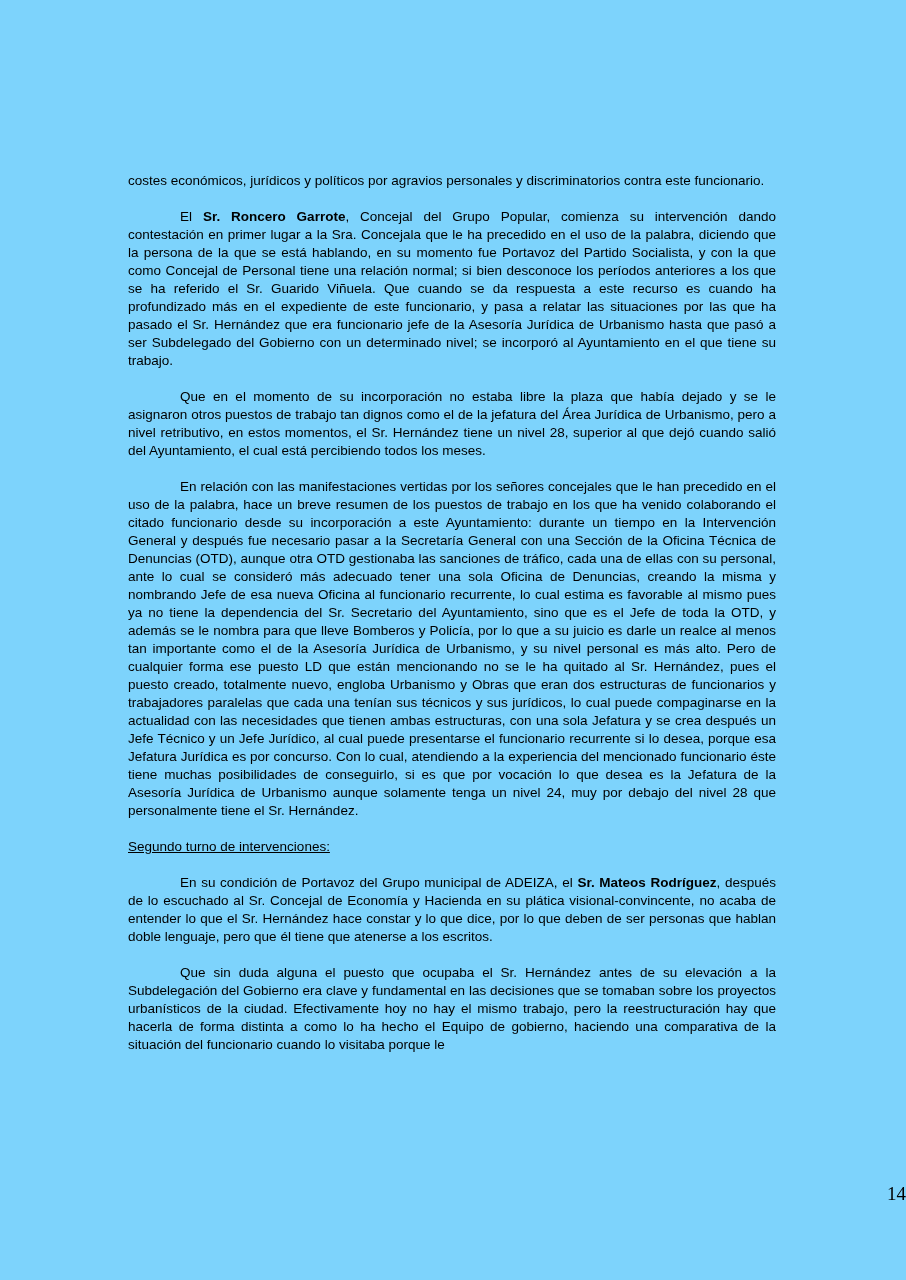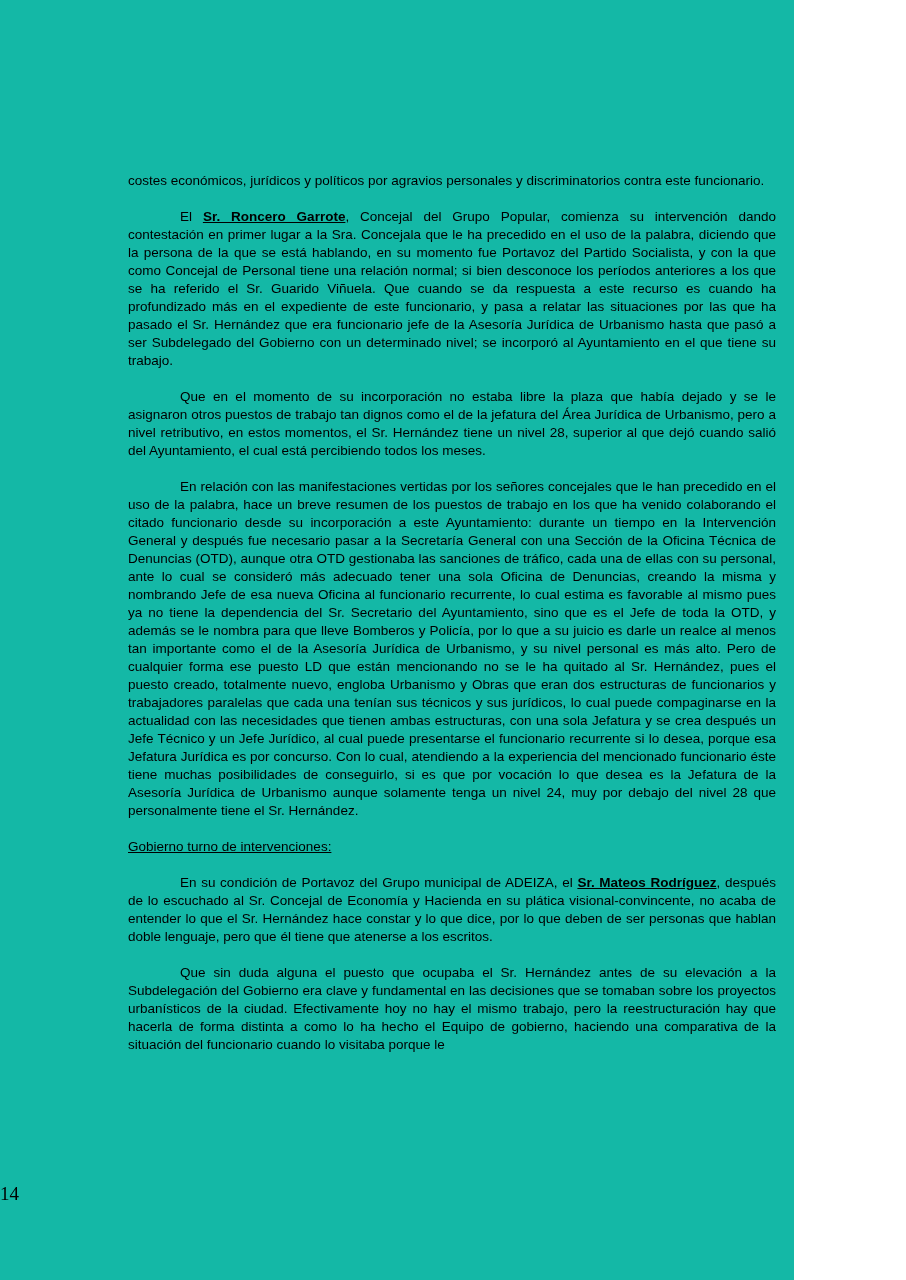--- a/index.html
+++ b/index.html
@@ -2,23 +2,23 @@
 <html><head>
 <meta charset="utf-8">
 <style>
   html, body {
     margin: 0;
     padding: 0;
     background: #ffffff;
   }
   .page {
     position: relative;
-    width: 794px;
+    width: 906px;
     height: 1280px;
-    background: #14b8a6;
+    background: #7dd3fc;
     color: #000000;
     font-family: "Liberation Sans", sans-serif;
     overflow: hidden;
   }
   .doc-body {
     position: absolute;
     left: 128px;
     top: 172px;
     width: 648px;
     font-size: 13.5px;
@@ -28,44 +28,43 @@
   }
   .doc-body p.block {
     margin: 0 0 18px 0;
     padding: 0;
   }
   .doc-body p.indent {
     text-indent: 52px;
   }
   .bu {
     font-weight: 700;
-    text-decoration: underline;
   }
   .u {
     text-decoration: underline;
   }
   .page-number {
     position: absolute;
     left: 0;
     top: 1184px;
     width: 100%;
-    text-align: left;
+    text-align: right;
     font-family: "Liberation Serif", serif;
     font-size: 19px;
     line-height: 20px;
     color: #000000;
   }
 </style>
 </head>
 <body>
 
 <main class="page">
   <div class="doc-body">
       <p class="block"><span>costes económicos, jurídicos y políticos por agravios personales y discriminatorios contra este funcionario.</span></p>
       <p class="block indent"><span>El </span><span class="bu">Sr. Roncero Garrote</span><span>, Concejal del Grupo Popular, comienza su intervención dando contestación en primer lugar a la Sra. Concejala que le ha precedido en el uso de la palabra, diciendo que la persona de la que se está hablando, en su momento fue Portavoz del Partido Socialista, y con la que como Concejal de Personal tiene una relación normal; si bien desconoce los períodos anteriores a los que se ha referido el Sr. Guarido Viñuela. Que cuando se da respuesta a este recurso es cuando ha profundizado más en el expediente de este funcionario, y pasa a relatar las situaciones por las que ha pasado el Sr. Hernández que era funcionario jefe de la Asesoría Jurídica de Urbanismo hasta que pasó a ser Subdelegado del Gobierno con un determinado nivel; se incorporó al Ayuntamiento en el que tiene su trabajo.</span></p>
       <p class="block indent"><span>Que en el momento de su incorporación no estaba libre la plaza que había dejado y se le asignaron otros puestos de trabajo tan dignos como el de la jefatura del Área Jurídica de Urbanismo, pero a nivel retributivo, en estos momentos, el Sr. Hernández tiene un nivel 28, superior al que dejó cuando salió del Ayuntamiento, el cual está percibiendo todos los meses.</span></p>
       <p class="block indent"><span>En relación con las manifestaciones vertidas por los señores concejales que le han precedido en el uso de la palabra, hace un breve resumen de los puestos de trabajo en los que ha venido colaborando el citado funcionario desde su incorporación a este Ayuntamiento: durante un tiempo en la Intervención General y después fue necesario pasar a la Secretaría General con una Sección de la Oficina Técnica de Denuncias (OTD), aunque otra OTD gestionaba las sanciones de tráfico, cada una de ellas con su personal, ante lo cual se consideró más adecuado tener una sola Oficina de Denuncias, creando la misma y nombrando Jefe de esa nueva Oficina al funcionario recurrente, lo cual estima es favorable al mismo pues ya no tiene la dependencia del Sr. Secretario del Ayuntamiento, sino que es el Jefe de toda la OTD, y además se le nombra para que lleve Bomberos y Policía, por lo que a su juicio es darle un realce al menos tan importante como el de la Asesoría Jurídica de Urbanismo, y su nivel personal es más alto. Pero de cualquier forma ese puesto LD que están mencionando no se le ha quitado al Sr. Hernández, pues el puesto creado, totalmente nuevo, engloba Urbanismo y Obras que eran dos estructuras de funcionarios y trabajadores paralelas que cada una tenían sus técnicos y sus jurídicos, lo cual puede compaginarse en la actualidad con las necesidades que tienen ambas estructuras, con una sola Jefatura y se crea después un Jefe Técnico y un Jefe Jurídico, al cual puede presentarse el funcionario recurrente si lo desea, porque esa Jefatura Jurídica es por concurso. Con lo cual, atendiendo a la experiencia del mencionado funcionario éste tiene muchas posibilidades de conseguirlo, si es que por vocación lo que desea es la Jefatura de la Asesoría Jurídica de Urbanismo aunque solamente tenga un nivel 24, muy por debajo del nivel 28 que personalmente tiene el Sr. Hernández.</span></p>
-      <p class="block"><span class="u">Gobierno turno de intervenciones:</span></p>
+      <p class="block"><span class="u">Segundo turno de intervenciones:</span></p>
       <p class="block indent"><span>En su condición de Portavoz del Grupo municipal de ADEIZA, el </span><span class="bu">Sr. Mateos Rodríguez</span><span>, después de lo escuchado al Sr. Concejal de Economía y Hacienda en su plática visional-convincente, no acaba de entender lo que el Sr. Hernández hace constar y lo que dice, por lo que deben de ser personas que hablan doble lenguaje, pero que él tiene que atenerse a los escritos.</span></p>
       <p class="block indent"><span>Que sin duda alguna el puesto que ocupaba el Sr. Hernández antes de su elevación a la Subdelegación del Gobierno era clave y fundamental en las decisiones que se tomaban sobre los proyectos urbanísticos de la ciudad. Efectivamente hoy no hay el mismo trabajo, pero la reestructuración hay que hacerla de forma distinta a como lo ha hecho el Equipo de gobierno, haciendo una comparativa de la situación del funcionario cuando lo visitaba porque le</span></p>
     </div>
   <div class="page-number">14</div>
 </main>
 
 </body></html>

